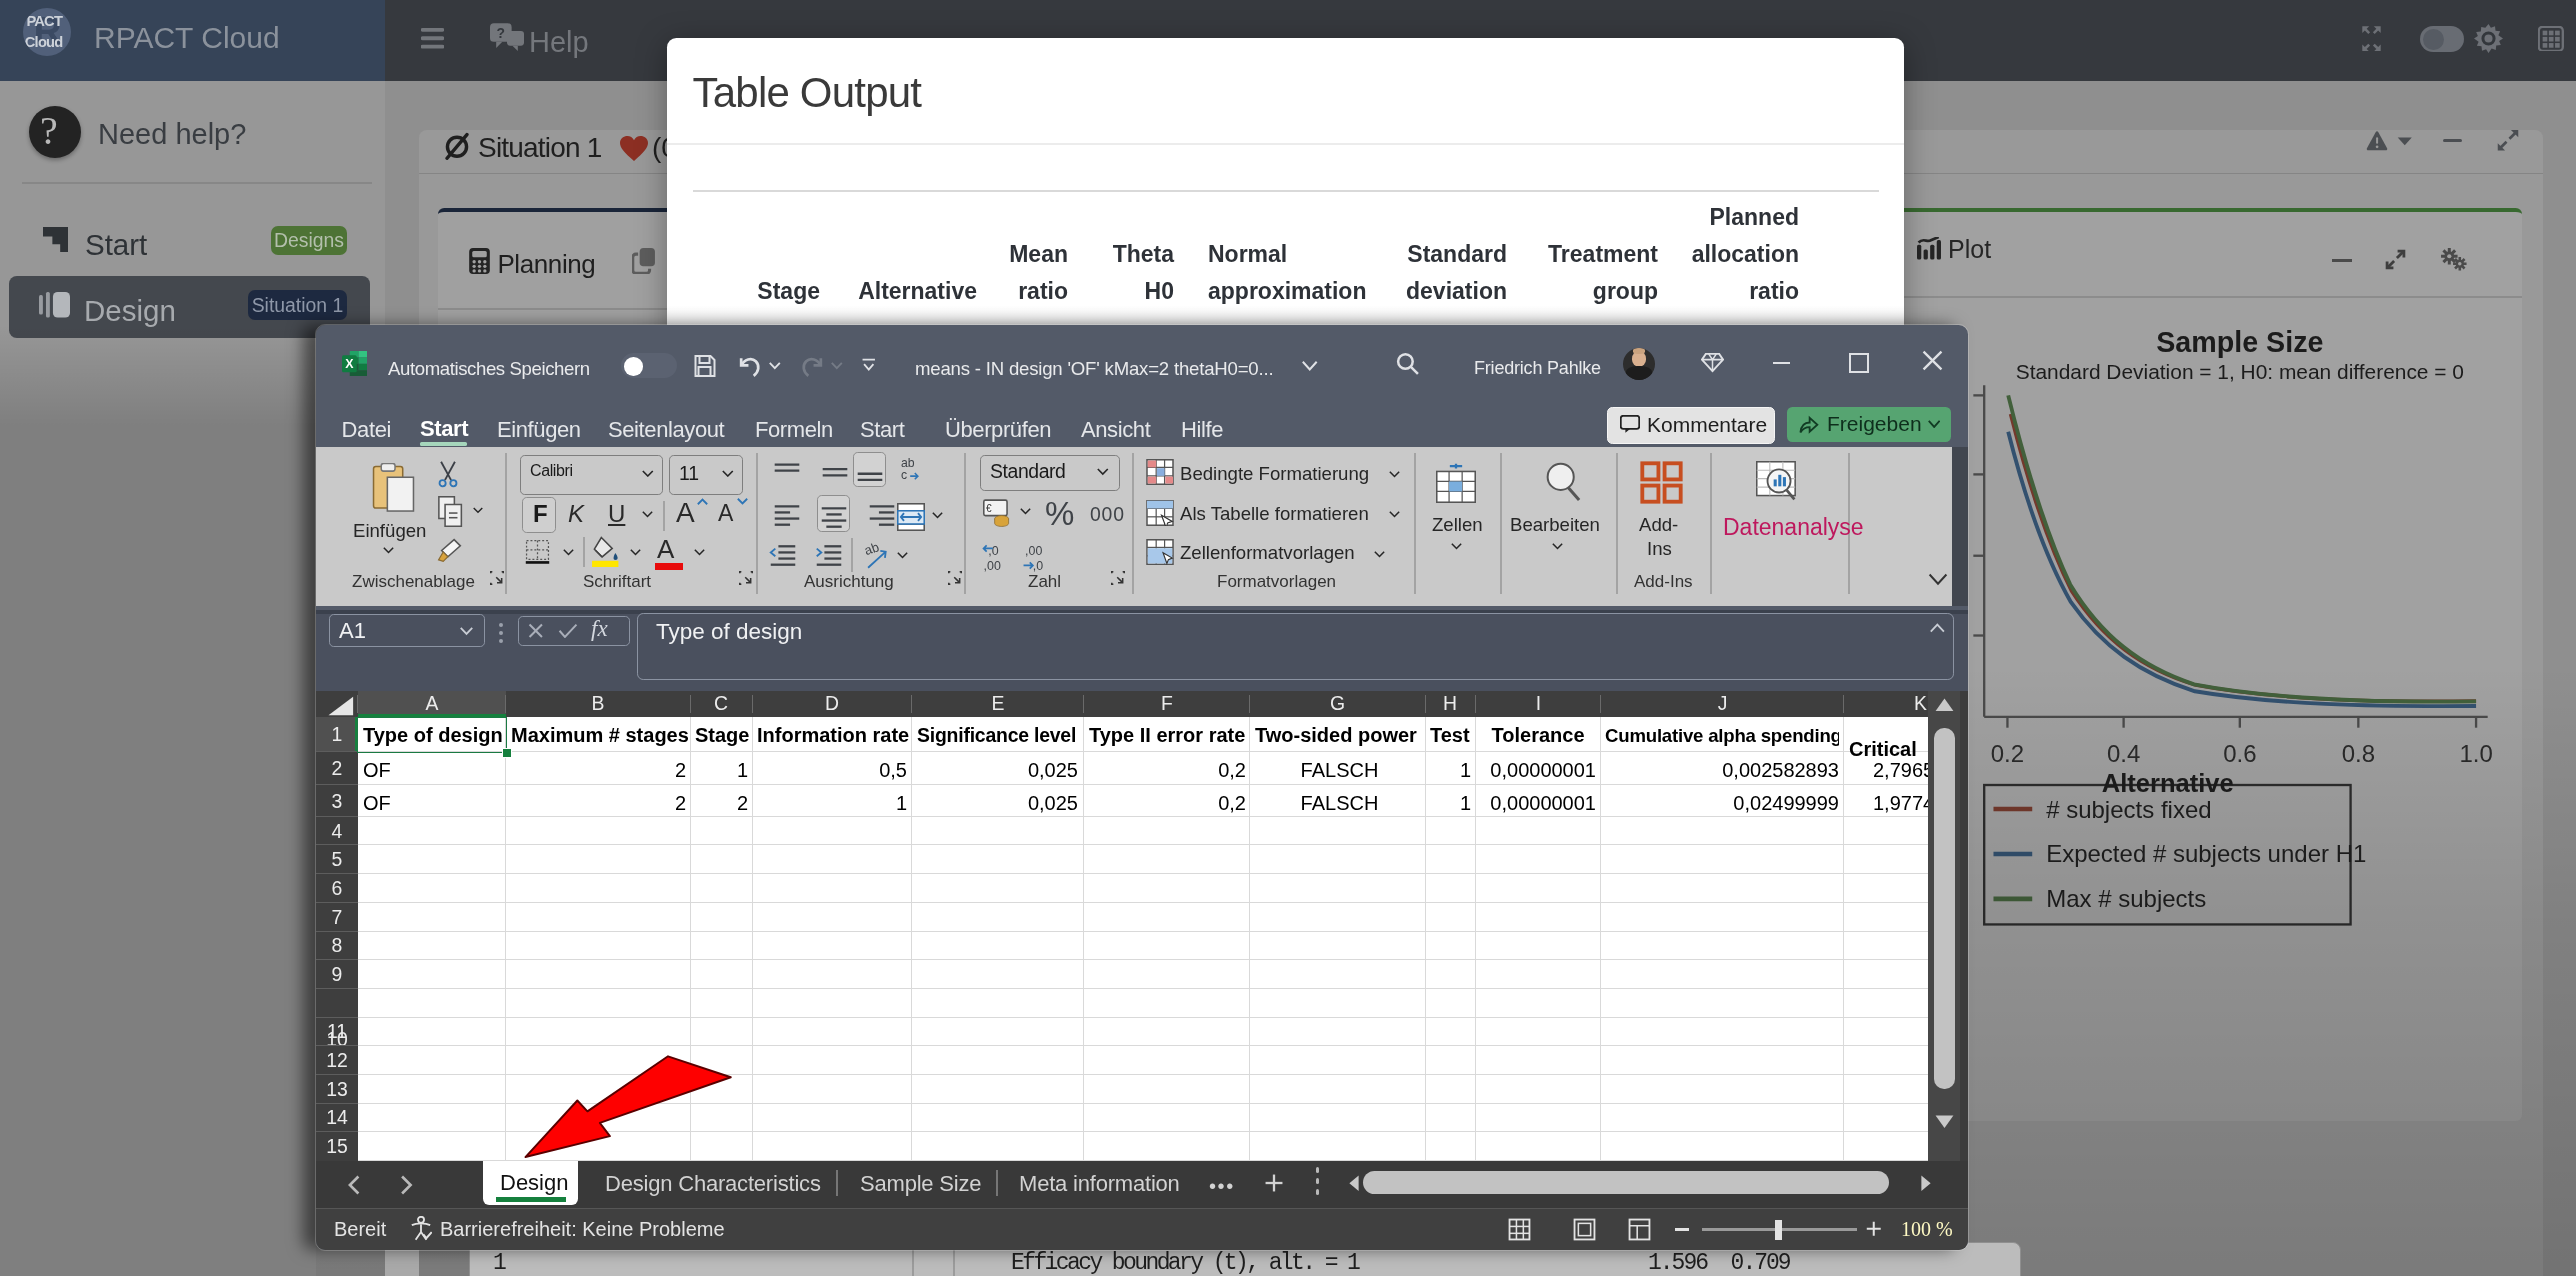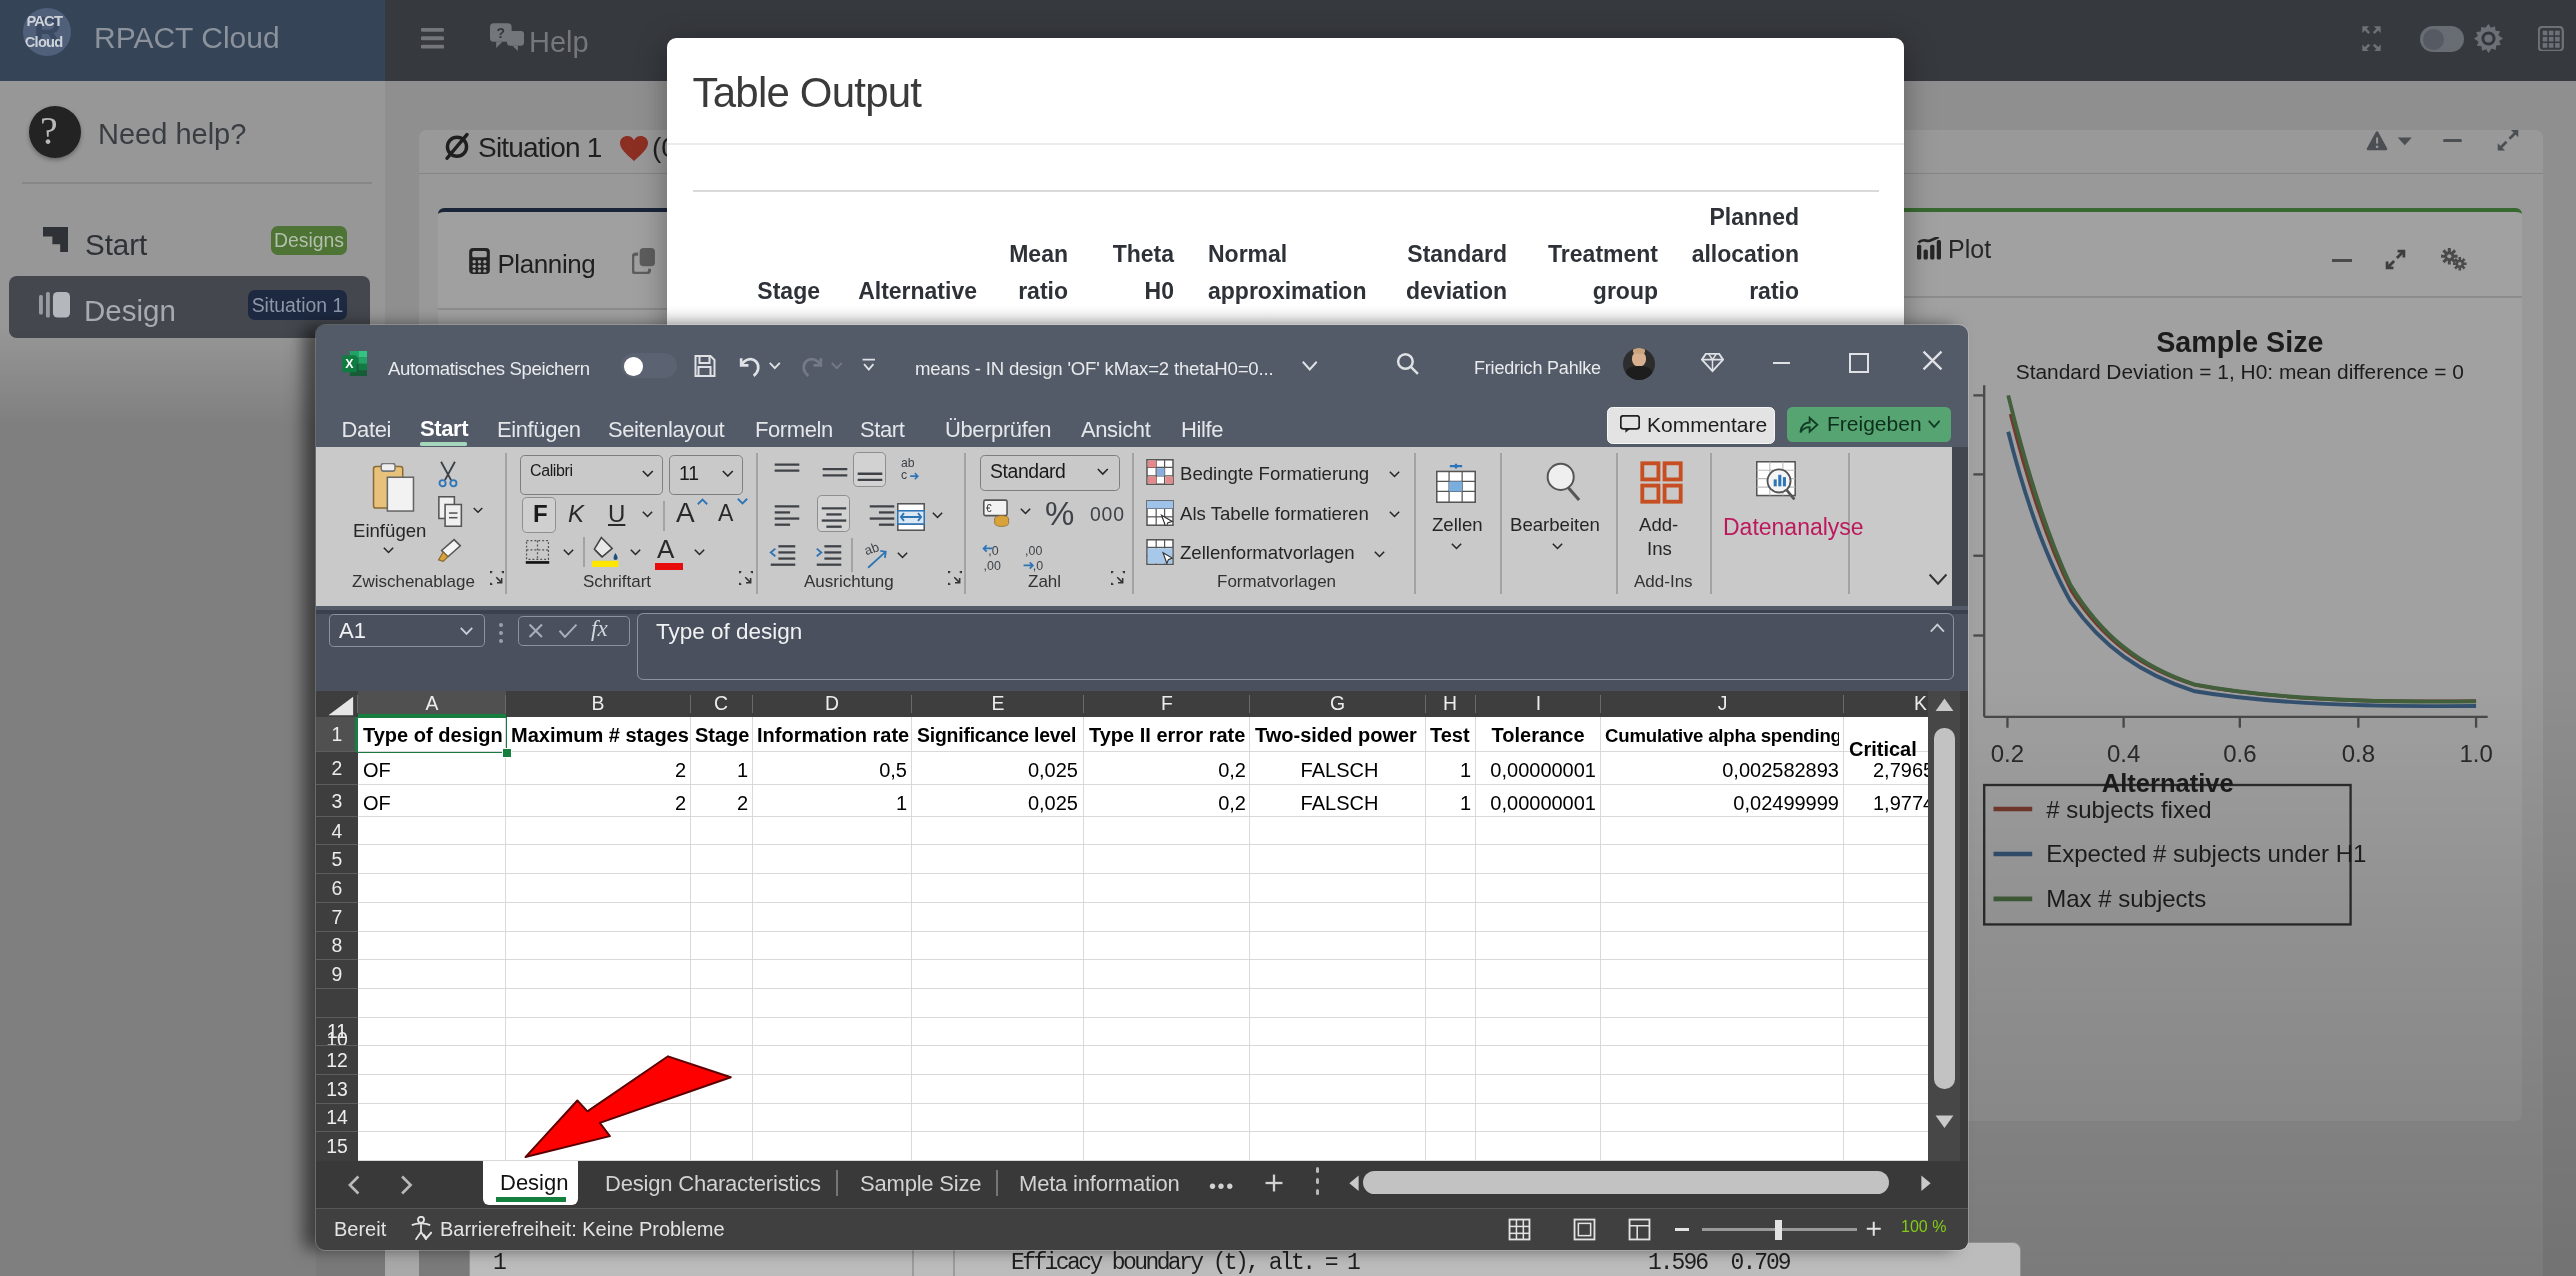--- a/index.html
+++ b/index.html
@@ -991,21 +991,21 @@
 
       <div class="xlc" style="left:1359px;top:19.4px;width:14px;height:2.3px;background:#e3e3e3;"></div>
       <div class="xlc" style="left:1386px;top:19.4px;width:155px;height:2.3px;background:#9a9a9a;"></div>
       <div class="xlc" style="left:1459px;top:11px;width:7px;height:20px;background:#e3e3e3;"></div>
       <svg class="xlc" style="left:1550px;top:12.4px" width="15.5" height="15.5" viewBox="0 0 20 20">
           <g stroke="#e3e3e3" stroke-width="2.6">
             <line x1="10" y1="1" x2="10" y2="19"></line>
             <line x1="1" y1="10" x2="19" y2="10"></line>
           </g>
         </svg>
-      <div class="xlc" style="left:1585px;top:9.3px;font-size:16px;color:#84cc16;">100 %</div>
+      <div class="xlc" style="left:1585px;top:9.3px;font-size:20px;color:#fef9c3;font-family:Liberation Serif, serif;">100 %</div>
     </div>
   </div>
 
   <svg class="abs" style="left:512px;top:1047px;z-index:30" width="233" height="124" viewBox="0 0 300 160">
     <path d="M17,142 L84,69 L97,83 L201,12 L282,39 L113,98 L126,115 Z" fill="#fe0000" stroke="#5a0000" stroke-width="2.5" stroke-linejoin="round"></path>
   </svg>
 </div>
 
 
 </body></html>

